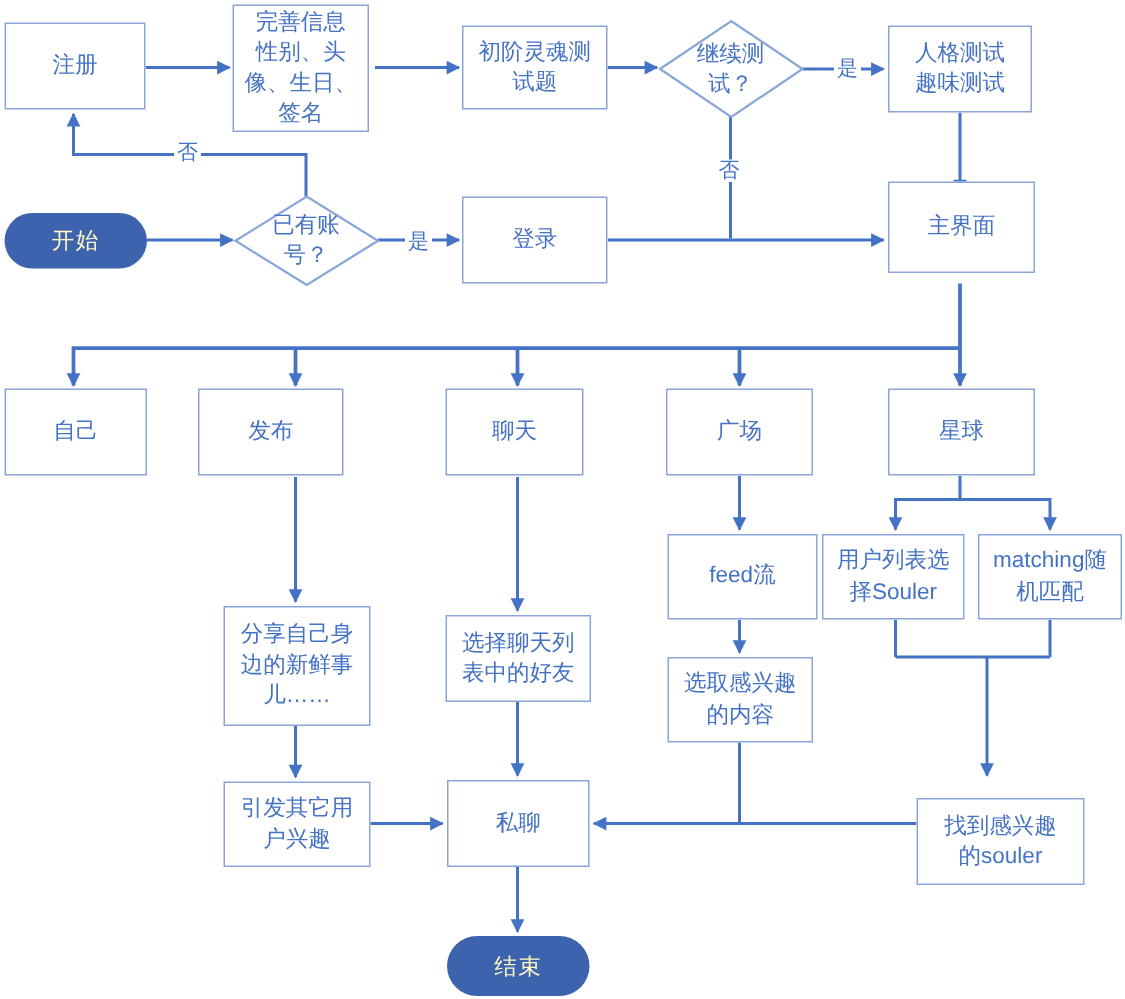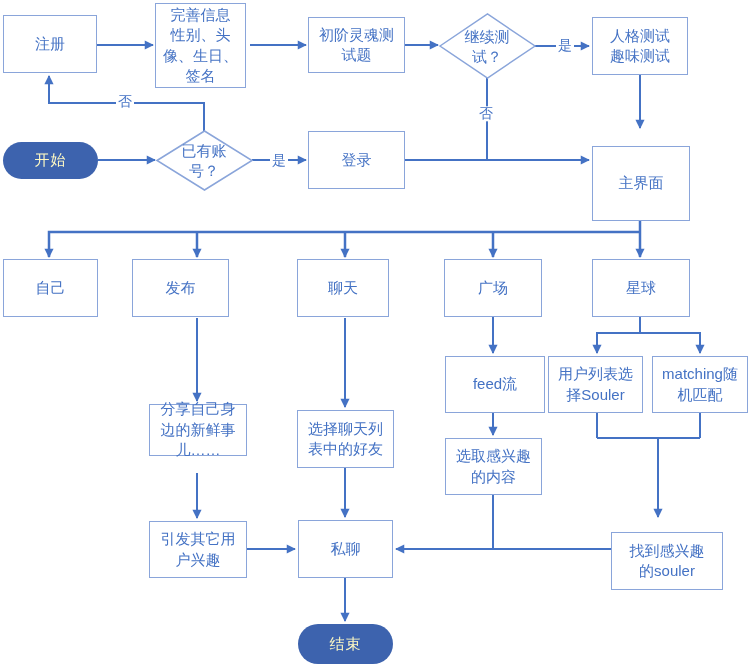--- a/index.html
+++ b/index.html
@@ -104,21 +104,21 @@
 试题</span>
     </div>
   <div class="box" style="left:592px;top:17px;width:96px;height:58px">
       <span class="label">人格测试
 趣味测试</span>
     </div>
 
   <div class="box" style="left:308px;top:131px;width:97px;height:58px">
       <span class="label">登录</span>
     </div>
-  <div class="box" style="left:592px;top:146px;width:98px;height:75px">
+  <div class="box" style="left:592px;top:121px;width:98px;height:61px">
       <span class="label">主界面</span>
     </div>
 
   <div class="dlabel" style="left:487px;top:46px"><span class="label">继续测
 试？</span></div>
   <div class="dlabel" style="left:204px;top:160px"><span class="label">已有账
 号？</span></div>
 
   <div class="box" style="left:3px;top:259px;width:95px;height:58px">
       <span class="label">自己</span>
@@ -140,21 +140,21 @@
       <span class="label">feed流</span>
     </div>
   <div class="box" style="left:548px;top:356px;width:95px;height:57px">
       <span class="label">用户列表选
 择Souler</span>
     </div>
   <div class="box" style="left:652px;top:356px;width:96px;height:57px">
       <span class="label">matching随
 机匹配</span>
     </div>
-  <div class="box" style="left:149px;top:404px;width:98px;height:52px">
+  <div class="box" style="left:149px;top:404px;width:98px;height:80px">
       <span class="label">分享自己身
 边的新鲜事
 儿……</span>
     </div>
   <div class="box" style="left:297px;top:410px;width:97px;height:58px">
       <span class="label">选择聊天列
 表中的好友</span>
     </div>
   <div class="box" style="left:445px;top:438px;width:97px;height:57px">
       <span class="label">选取感兴趣

